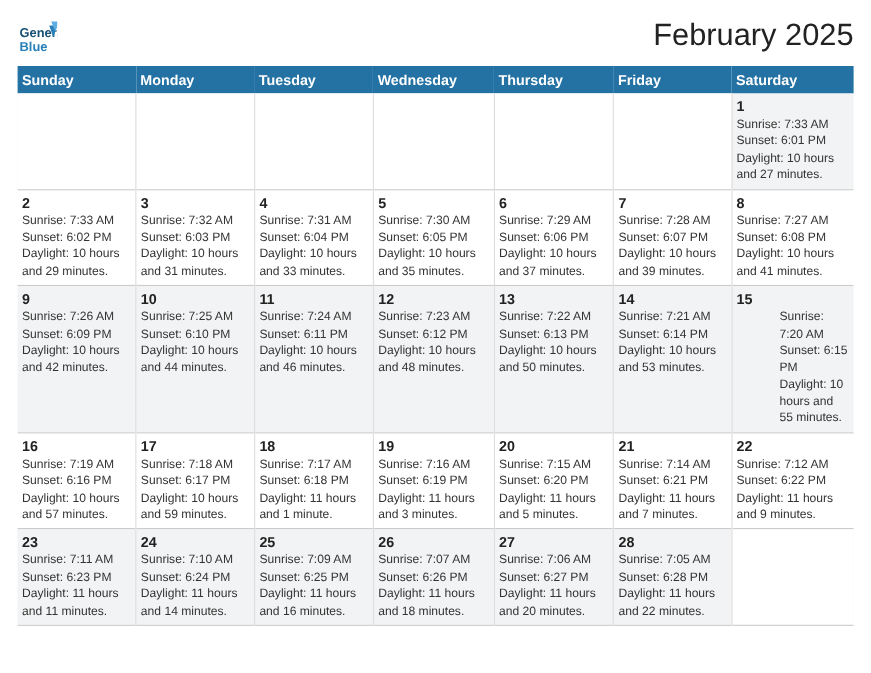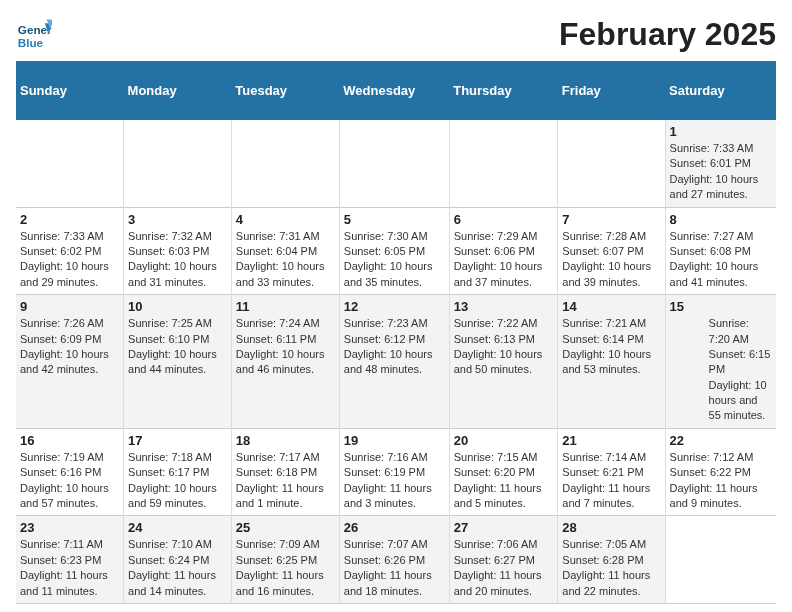--- a/index.html
+++ b/index.html
@@ -22,39 +22,39 @@
       gap: 4px;
     }
     .logo-icon {
       width: 36px;
       height: 36px;
     }
     .title-area {
       text-align: right;
     }
     .month-title {
-      font-size: 32px;
-      font-weight: bold;
+      font-size: 28px;
+      font-weight: normal;
       color: #222;
     }
     .location-title {
       font-size: 15px;
       color: #444;
     }
     table {
       width: 100%;
       border-collapse: collapse;
       font-size: 11px;
     }
     thead tr {
       background-color: #2471a3;
       color: #fff;
     }
     thead th {
-      padding: 22px 4px;
+      padding: 5px 4px;
       text-align: left;
       font-size: 13px;
       font-weight: 600;
     }
     tbody tr {
       border-bottom: 1px solid #ccc;
     }
     tbody td {
       vertical-align: top;
       padding: 4px 4px 4px 4px;

